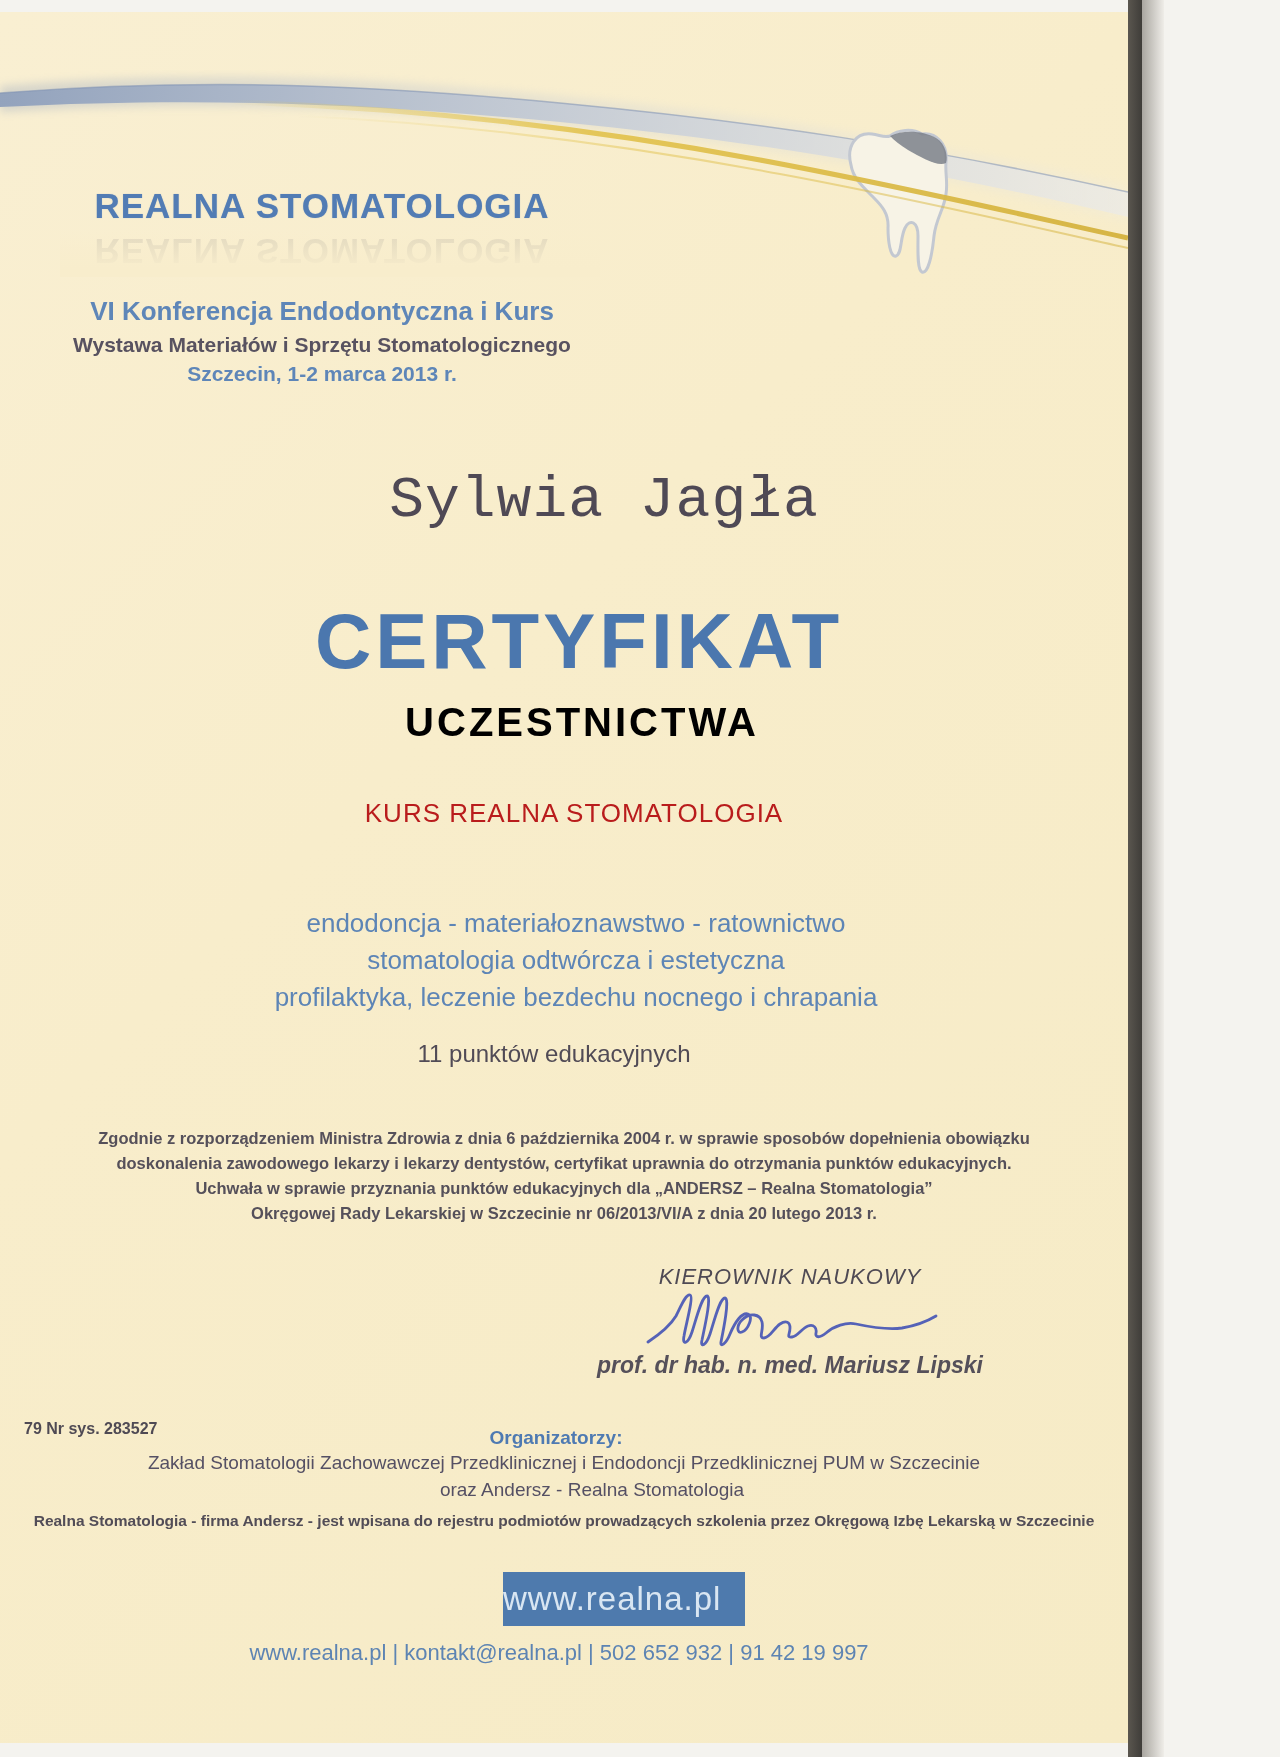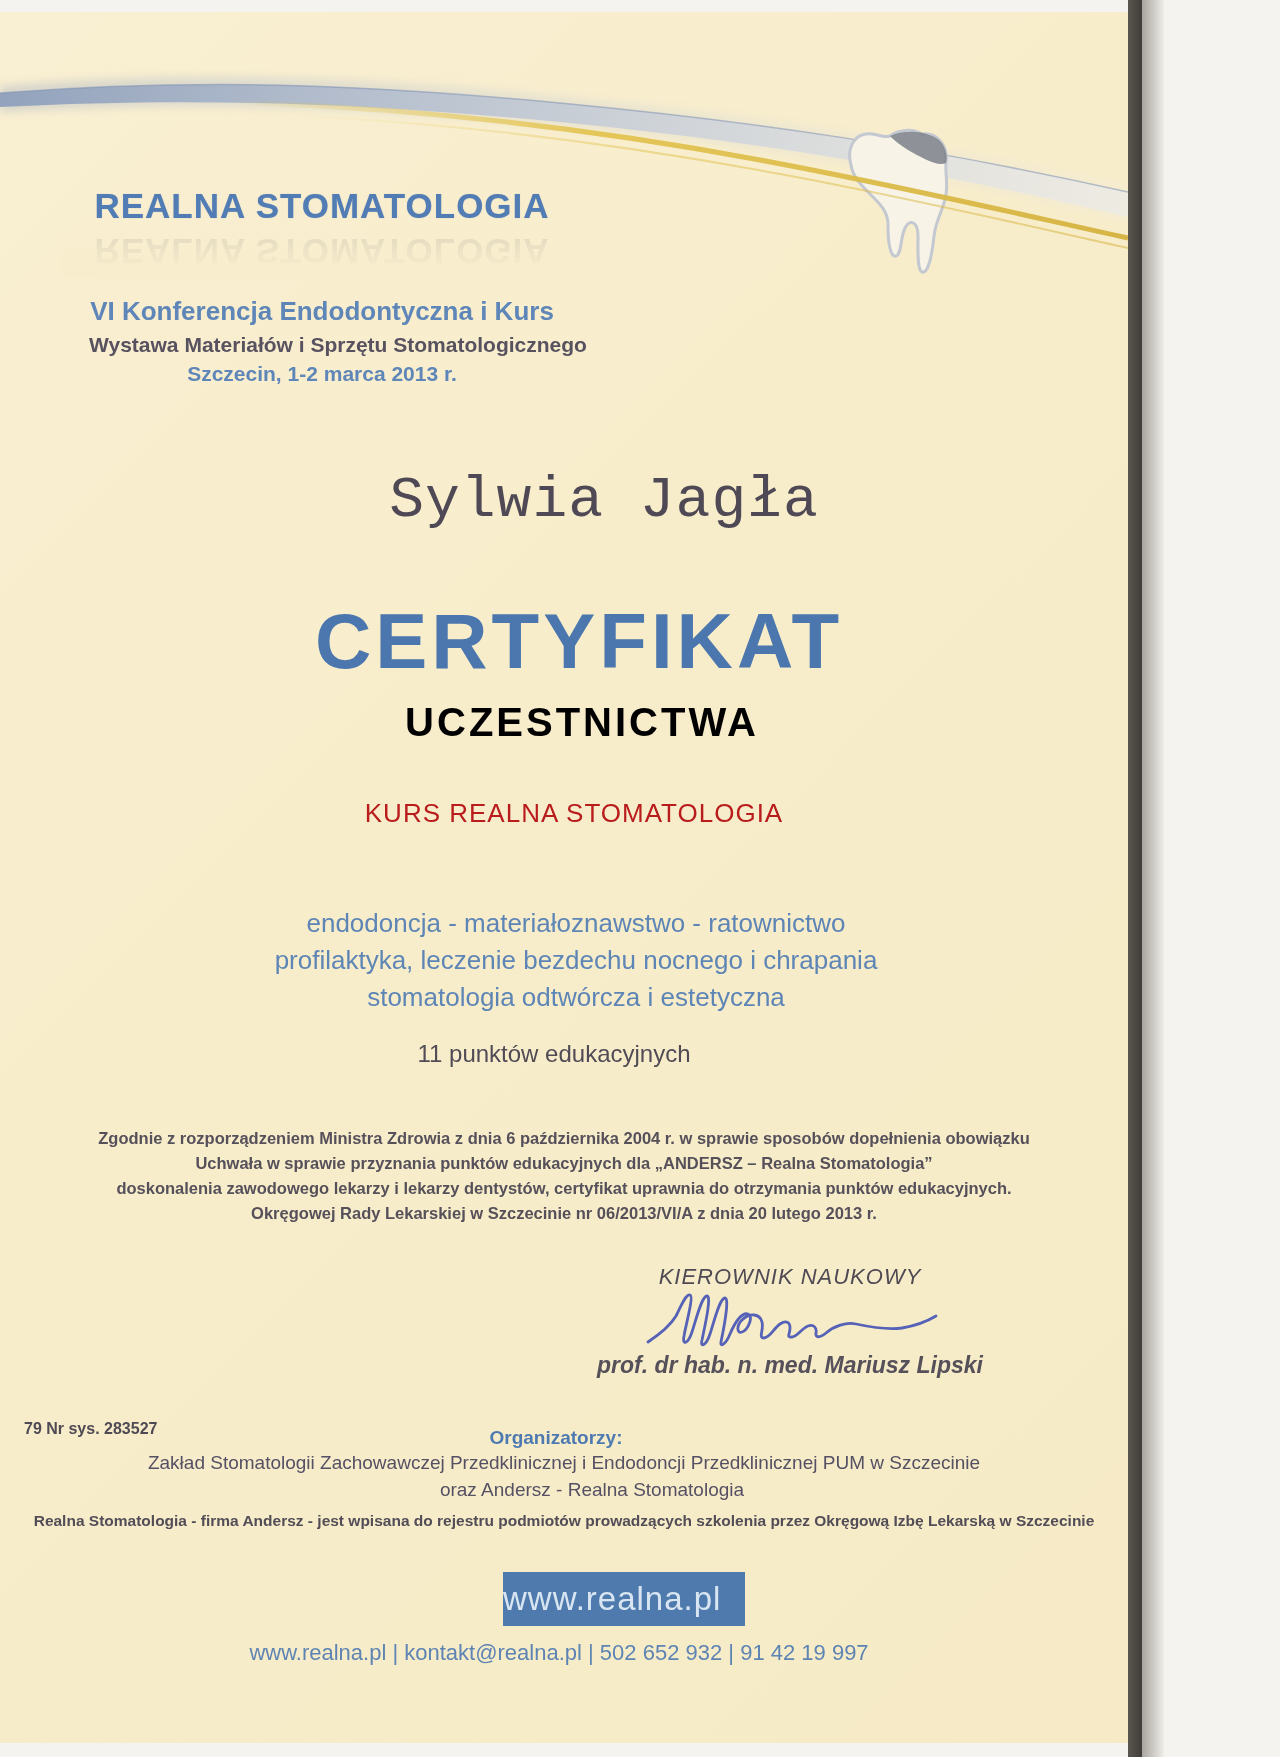--- a/index.html
+++ b/index.html
@@ -34,21 +34,21 @@
     font-size:35px;font-weight:bold;letter-spacing:1px;color:#5a5a66;
     transform:scaleY(-1);opacity:.14;
   }
   .reflection-cover{
     left:60px;top:231px;width:540px;height:46px;
     background:linear-gradient(to bottom,rgba(248,237,204,0),rgba(248,237,204,1) 85%);
   }
   .conference{left:72px;top:296px;width:500px;text-align:center;
     font-size:26px;font-weight:bold;color:#5e86b8;}
   .exhibition{left:72px;top:333px;width:500px;text-align:center;
-    font-size:21px;font-weight:bold;color:#585260;margin-left:16px;}
+    font-size:21px;font-weight:bold;color:#585260;}
   .venue-date{left:72px;top:362px;width:500px;text-align:center;
     font-size:21px;font-weight:bold;color:#5e86b8;}
 
   .recipient{
     top:468px;transform:translateX(40px);
     font-family:Liberation Mono, monospace;
     font-size:58px;color:#4f4955;letter-spacing:1px;
   }
   .cert-title{
     top:596px;transform:translateX(15px);
@@ -139,29 +139,29 @@
 <div class="abs exhibition">Wystawa Materiałów i Sprzętu Stomatologicznego</div>
 <div class="abs venue-date">Szczecin, 1-2 marca 2013 r.</div>
 
 <div class="abs ctr recipient">Sylwia Jagła</div>
 
 <div class="abs ctr cert-title">CERTYFIKAT</div>
 <div class="abs ctr cert-subtitle">UCZESTNICTWA</div>
 <div class="abs ctr course-title">KURS REALNA STOMATOLOGIA</div>
 <div class="abs ctr topics">
   <div>endodoncja - materiałoznawstwo - ratownictwo</div>
+  <div>stomatologia odtwórcza i estetyczna</div>
   <div>profilaktyka, leczenie bezdechu nocnego i chrapania</div>
-  <div>stomatologia odtwórcza i estetyczna</div>
 </div>
 <div class="abs ctr points">11 punktów edukacyjnych</div>
 
 <div class="abs ctr legal">
   <div>Zgodnie z rozporządzeniem Ministra Zdrowia z dnia 6 października 2004 r. w sprawie sposobów dopełnienia obowiązku</div>
+  <div>doskonalenia zawodowego lekarzy i lekarzy dentystów, certyfikat uprawnia do otrzymania punktów edukacyjnych.</div>
   <div>Uchwała w sprawie przyznania punktów edukacyjnych dla „ANDERSZ – Realna Stomatologia”</div>
-  <div>doskonalenia zawodowego lekarzy i lekarzy dentystów, certyfikat uprawnia do otrzymania punktów edukacyjnych.</div>
   <div>Okręgowej Rady Lekarskiej w Szczecinie nr 06/2013/VI/A  z dnia 20  lutego 2013 r.</div>
 </div>
 
 <div class="abs sig-block">
   <div class="sig-role">KIEROWNIK NAUKOWY</div>
   <svg class="sig-svg" width="320" height="64" viewBox="0 0 320 64">
     <path d="M 8 56 C 20 48 30 40 36 30 C 42 18 46 8 50 9 C 54 10 46 38 44 50 C 42 60 48 58 52 46 C 57 30 62 10 67 10 C 72 10 64 44 62 54 C 60 62 66 60 70 48 C 75 32 80 12 85 12 C 90 12 83 46 81 56 C 80 62 86 58 90 48 C 95 36 102 26 108 28 C 114 30 108 44 102 46 C 97 48 96 40 102 34 C 110 26 120 28 122 36 C 124 44 118 52 124 52 C 130 52 134 42 140 38 C 146 34 150 36 150 42 C 150 48 146 52 152 51 C 158 50 162 42 168 40 C 174 38 177 42 176 47 C 175 52 180 52 186 47 C 194 40 206 36 216 38 C 230 41 248 44 262 42 C 274 40 286 36 296 30" fill="none" stroke="#4353b5" stroke-width="2.8" stroke-linecap="round" stroke-linejoin="round" opacity="0.9"></path>
   </svg>
   <div class="sig-name">prof. dr hab. n. med. Mariusz Lipski</div>
 </div>

